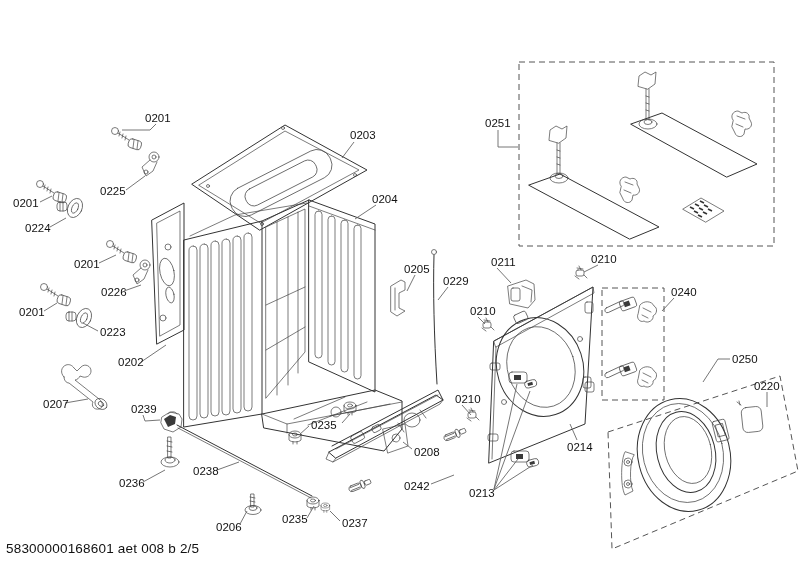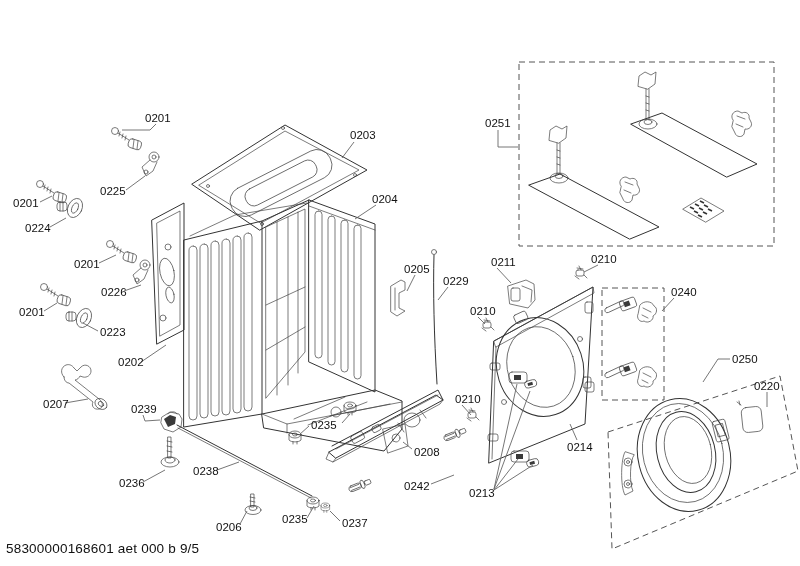--- a/index.html
+++ b/index.html
@@ -445,14 +445,14 @@
           <polyline points="412,449 403,442" class="leader"></polyline>
           <text x="414" y="456" class="part-no">0208</text>
         </g>
         <g>
           <polyline points="431,484 454,475" class="leader"></polyline>
           <text x="404" y="490" class="part-no">0242</text>
         </g>
       </g>
   </svg>
 
-  <div class="footer">58300000168601 aet 000 b 9/5</div>
+  <div class="footer">58300000168601 aet 008 b 2/5</div>
 </div>
 
 </body></html>

